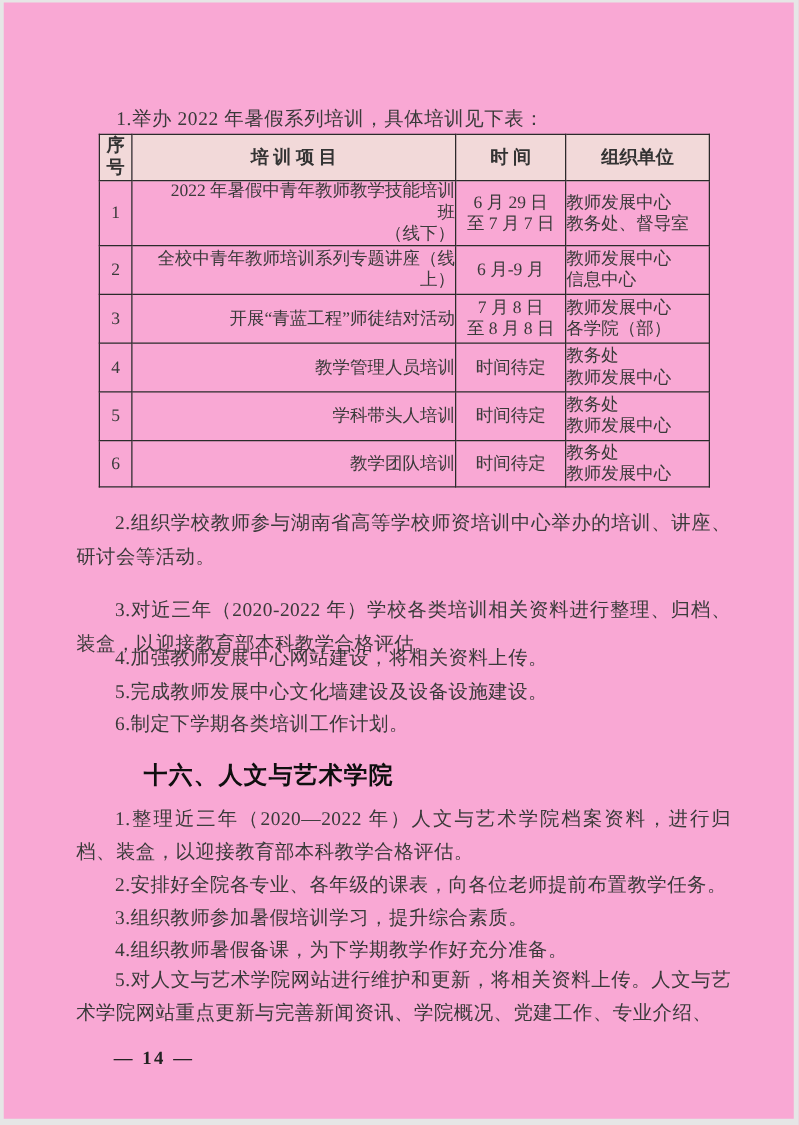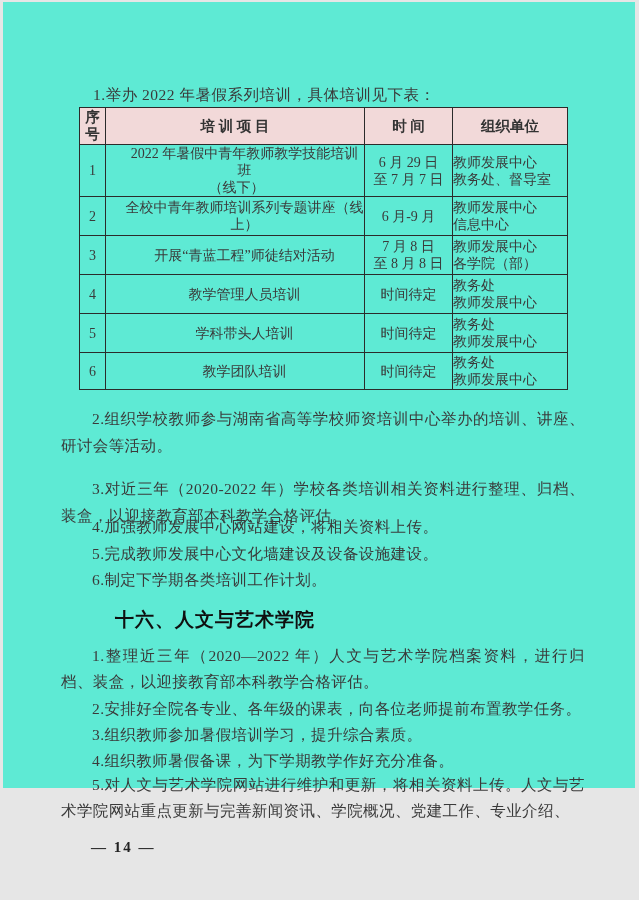--- a/index.html
+++ b/index.html
@@ -3,22 +3,22 @@
 <meta charset="utf-8">
 <style>
   html,body{margin:0;padding:0;}
   body{
     width:639px;height:900px;position:relative;
     background:#e6e6e6;
     font-family:"Liberation Serif","DejaVu Serif",serif;
     overflow:hidden;
   }
   .page{
-    position:absolute;left:3px;top:2px;width:632px;height:786px;
-    background:#5eead4;
+    position:absolute;left:3px;top:2px;width:632px;height:893px;
+    background:#f9a8d4;
   }
   .intro{
     position:absolute;left:90px;top:83px;width:500px;
     font-size:15.5px;color:#3a3a3a;letter-spacing:0.5px;
     white-space:nowrap;
   }
   table.sched{
     position:absolute;left:76px;top:105px;
     border-collapse:collapse;table-layout:fixed;
     width:484px;
@@ -31,21 +31,21 @@
   }
   table.sched th{
     background:#f2d9d9;font-weight:bold;font-size:14.5px;color:#333;
     text-align:center;
   }
   th.h-idx{width:25px;font-size:13px;line-height:15px;}
   td.c-idx{text-align:center;width:25px;}
   th.h-proj,td.c-proj{width:258px;}
   th.h-time,td.c-time{width:87px;text-align:center;}
   th.h-org,td.c-org{width:114px;text-align:left;}
-  td.c-proj{text-align:center;}
+  td.c-proj{text-align:right;}
   td.c-proj .l1{padding-left:19px;}
   td.c-proj .l2{padding-left:3px;}
   tr.rh{height:37px;padding-left:32px;}
   tr.r1{height:41px;}
   tr.r2,tr.r3,tr.r4,tr.r5{height:39px;}
   tr.r6{height:37px;}
   .para{
     position:absolute;left:58px;width:524px;
     font-size:15.5px;color:#3a3a3a;line-height:27px;
     text-align:justify;text-indent:2em;letter-spacing:0.4px;

